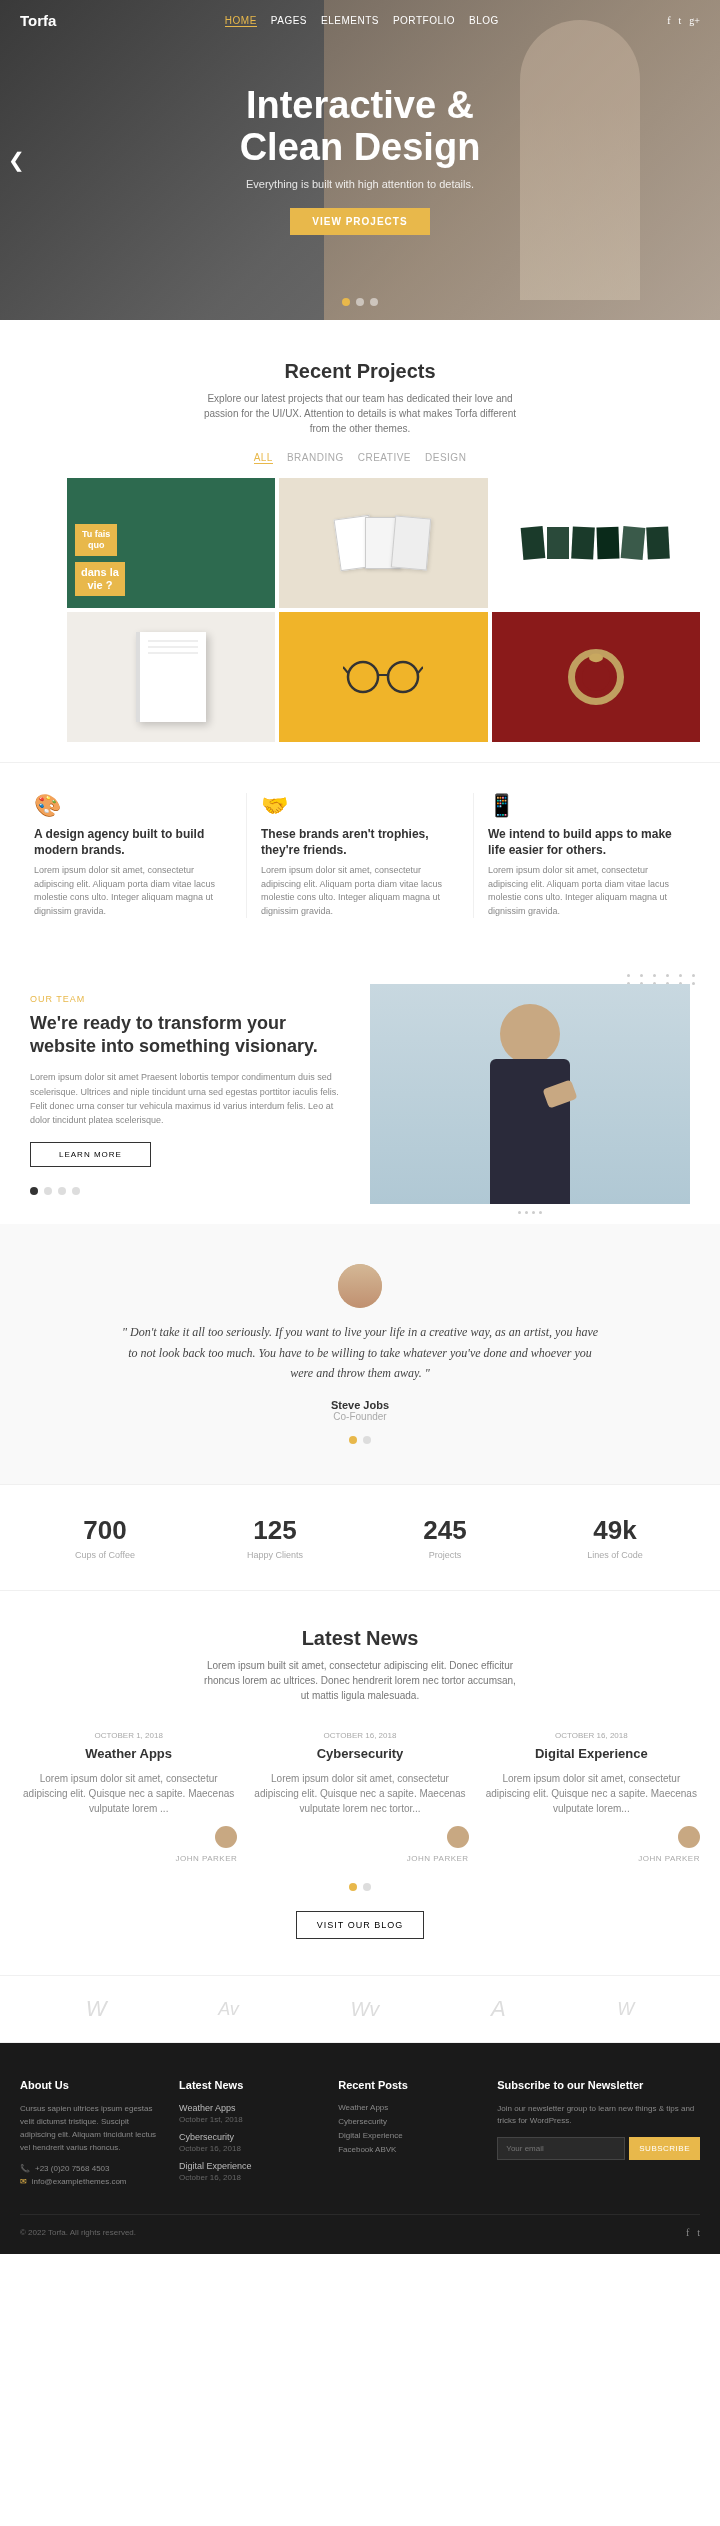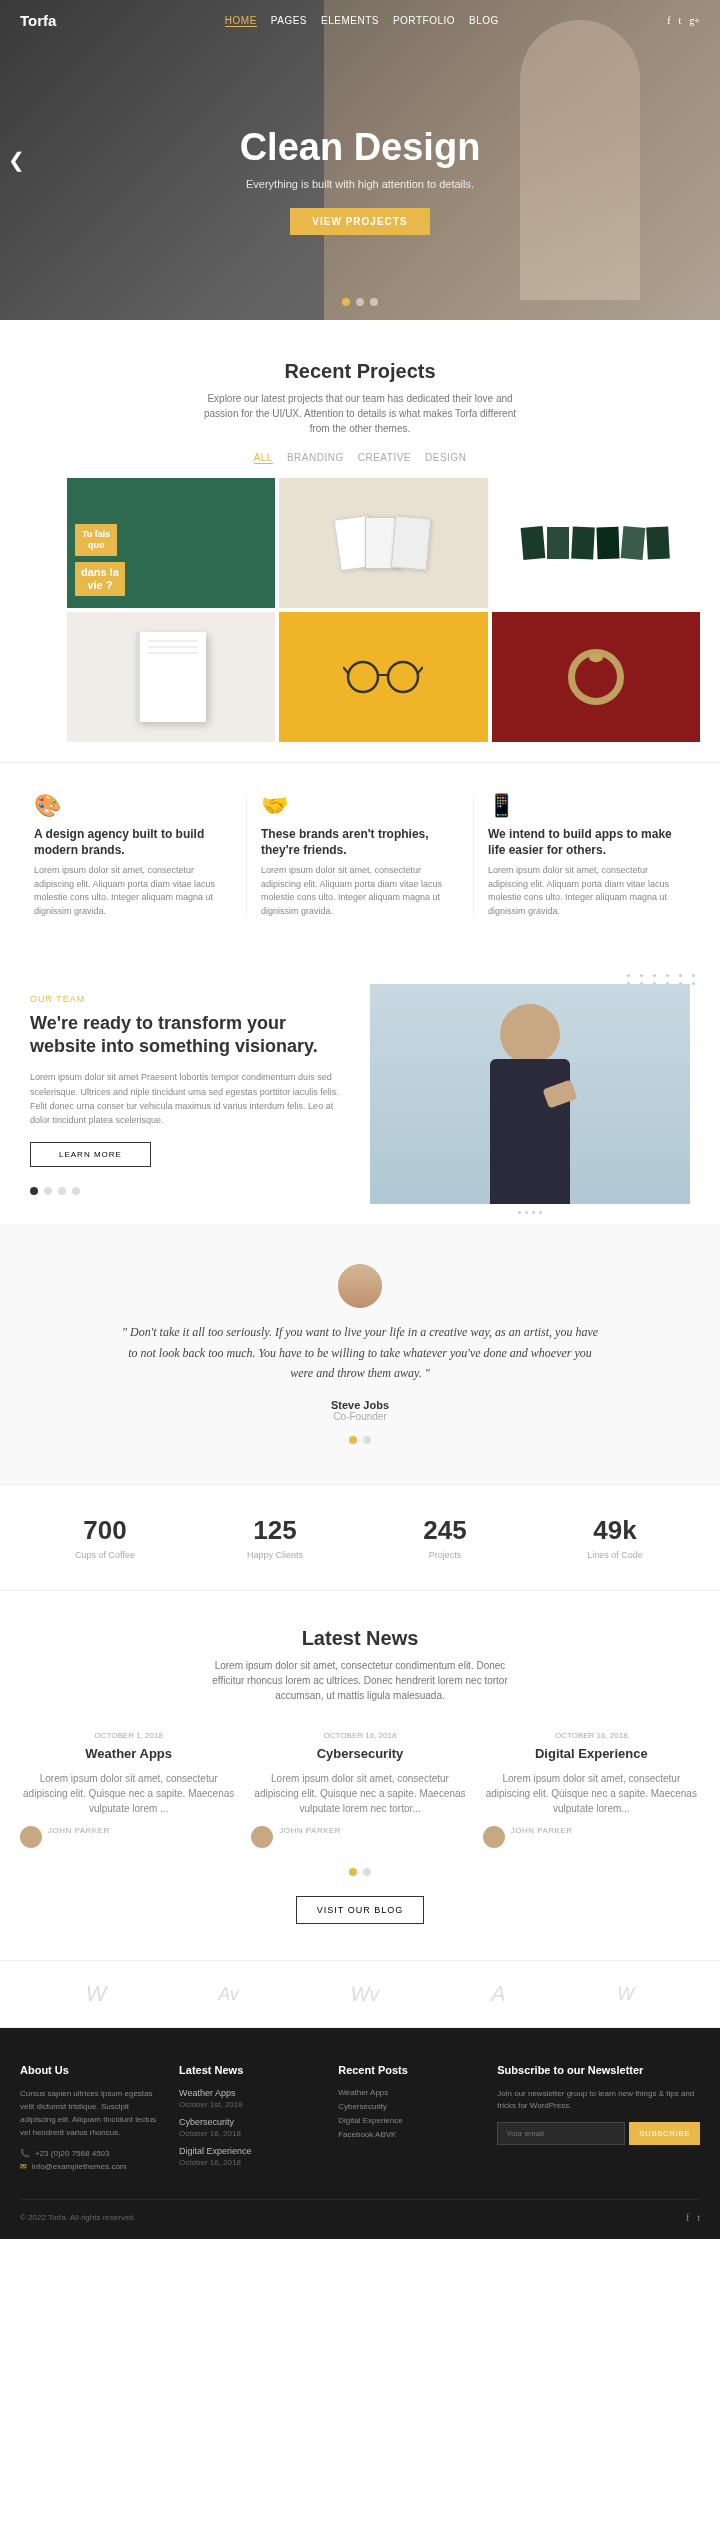--- a/index.html
+++ b/index.html
@@ -98,21 +98,21 @@
     .stat-num { font-size: 26px; font-weight: 700; font-family: sans-serif; margin-bottom: 4px; }
     .stat-label { font-size: 9px; color: #aaa; font-family: sans-serif; }
 
     
     .latest-news { padding: 36px 20px; }
     .news-grid { display: flex; gap: 14px; margin-top: 28px; }
     .news-card { flex: 1; }
     .news-date { font-size: 8px; color: #aaa; font-family: sans-serif; text-transform: uppercase; margin-bottom: 6px; }
     .news-title { font-size: 13px; font-weight: 700; font-family: sans-serif; margin-bottom: 8px; line-height: 1.3; }
     .news-text { font-size: 10px; color: #888; font-family: sans-serif; line-height: 1.5; margin-bottom: 10px; }
-    .news-author { display: flex; align-items: flex-start; gap: 6px; }
+    .news-author { display: flex; align-items: flex-end; gap: 6px; flex-direction: column; }
     .author-avatar { width: 22px; height: 22px; border-radius: 50%; background: #c8a882; }
     .author-name { font-size: 8px; color: #aaa; font-family: sans-serif; text-transform: uppercase; letter-spacing: 0.5px; }
     .news-dots { display: flex; gap: 6px; justify-content: center; margin-top: 20px; }
     .news-dot { width: 8px; height: 8px; border-radius: 50%; background: #ddd; }
     .news-dot.active { background: #e8b84b; }
     .visit-btn-wrap { text-align: center; margin-top: 20px; }
     .visit-btn {
       border: 1px solid #333; background: transparent; padding: 8px 20px;
       font-size: 9px; font-family: sans-serif; text-transform: uppercase; letter-spacing: 1px; cursor: pointer;
     }
@@ -206,21 +206,21 @@
 
   <div class="hero">
     <div class="hero-bg"></div>
 
     <div style="position:absolute;top:0;right:0;width:55%;height:100%;background:linear-gradient(135deg,#8a7a6a,#b09a82,#c8b4a0);opacity:0.7;"></div>
     <div style="position:absolute;top:0;right:40px;width:200px;height:100%;display:flex;align-items:center;justify-content:center;opacity:0.5;">
       <div style="width:120px;height:280px;background:linear-gradient(180deg,#c8b4a0 30%,#d4c5b0 100%);border-radius:60px 60px 0 0;"></div>
     </div>
     <div class="hero-content">
       <h1 class="hero-title">
-        <br>
+        <span>Interactive &amp;</span><br>
         <span>Clean Design</span>
       </h1>
       <p class="hero-sub">Everything is built with high attention to details.</p>
       <button class="hero-btn">VIEW PROJECTS</button>
     </div>
     <div class="hero-dots">
       <div class="hero-dot active"></div>
       <div class="hero-dot"></div>
       <div class="hero-dot"></div>
     </div>
@@ -383,21 +383,21 @@
     <div class="stat-label">Projects</div>
   </div>
   <div class="stat">
     <div class="stat-num">49k</div>
     <div class="stat-label">Lines of Code</div>
   </div>
 </div>
 
 <div class="latest-news section-center">
   <h2 class="section-title">Latest News</h2>
-  <p class="section-sub">Lorem ipsum dolor sit amet, consectetur condimentum elit. Donec efficitur rhoncus lorem ac ultrices. Donec hendrerit lorem nec tortor accumsan, ut mattis ligula malesuada.</p>
+  <p class="section-sub">Lorem ipsum built sit amet, consectetur adipiscing elit. Donec efficitur rhoncus lorem ac ultrices. Donec hendrerit lorem nec tortor accumsan, ut mattis ligula malesuada.</p>
 
   <div class="news-grid">
 
     <div class="news-card">
       <div class="news-date">OCTOBER 1, 2018</div>
       <div class="news-title">Weather Apps</div>
       <div class="news-text">Lorem ipsum dolor sit amet, consectetur adipiscing elit. Quisque nec a sapite. Maecenas vulputate lorem ...</div>
       <div class="news-author">
         <div class="author-avatar"></div>
         <div class="author-name">JOHN PARKER</div>

